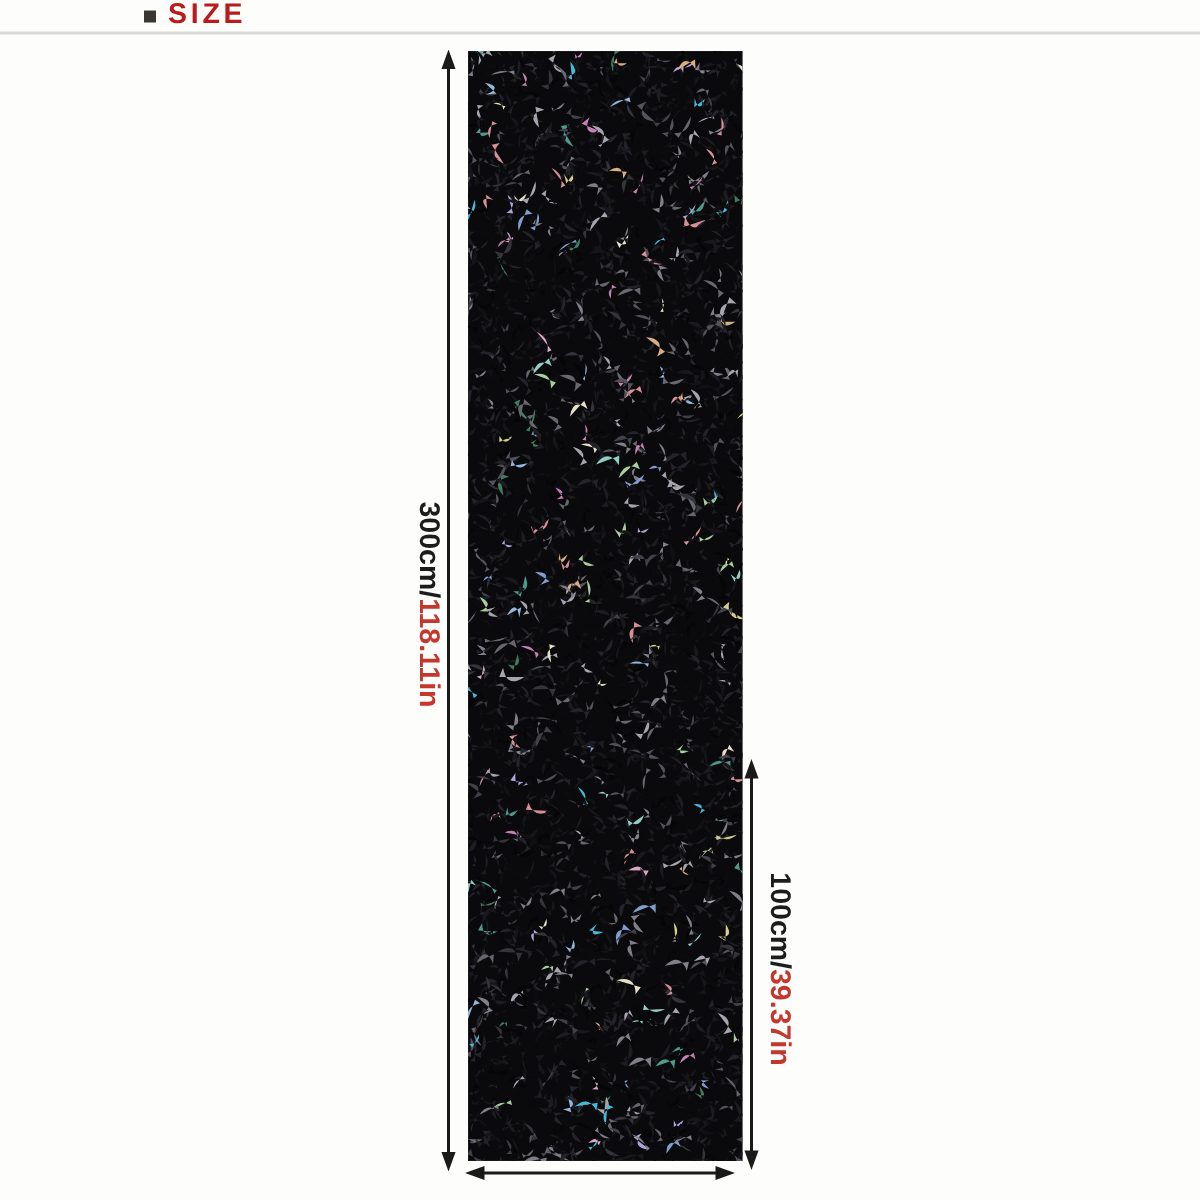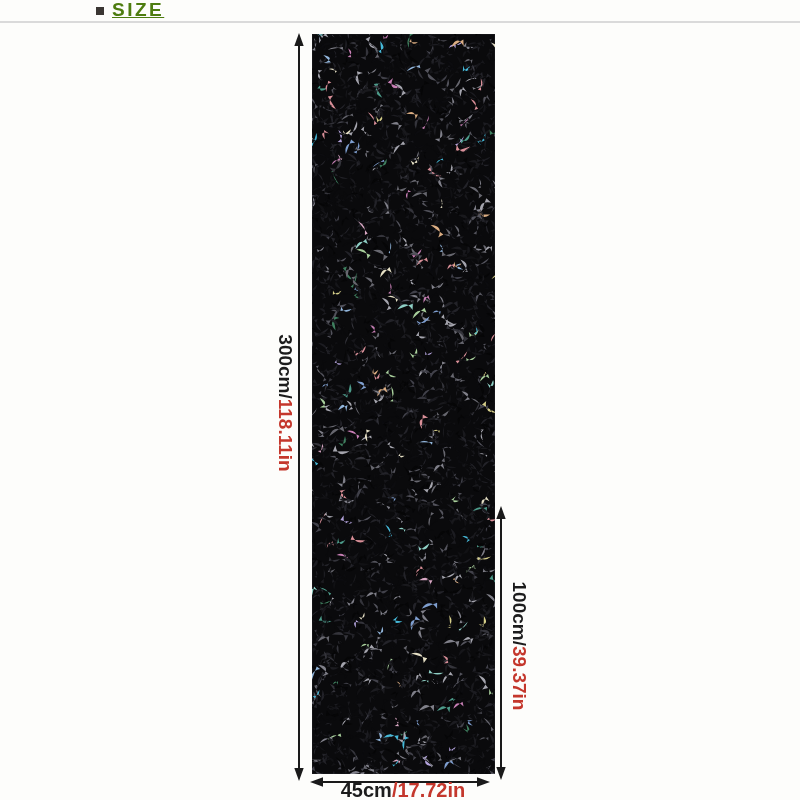--- a/index.html
+++ b/index.html
@@ -15,22 +15,22 @@
   
   .header {
     position: absolute; left: 96px; top: 0px; height: 20px;
     display: flex; align-items: center;
   }
   .bullet {
     width: 8px; height: 8px; background: #3a3632;
     display: inline-block; margin-right: 8px; margin-top: 1px;
   }
   .title {
-    font-size: 19px; font-weight: 600; color: #4d7c0f;
-    letter-spacing: 2.5px; line-height: 20px; text-decoration: underline;
+    font-size: 19px; font-weight: 600; color: #b91c1c;
+    letter-spacing: 2.5px; line-height: 20px;
   }
   .divider {
     position: absolute; left: 0; top: 21px; width: 800px; height: 2px;
     background: #dadada;
   }
 
   
   .diagram { position: absolute; inset: 0; }
 
   .product-svg {
@@ -2757,18 +2757,15 @@
     </svg>
 
     <div class="dim-label label-height">
       <span class="metric">300cm/</span><span class="imperial">118.11in</span>
     </div>
 
     <div class="dim-label label-partial">
       <span class="metric">100cm/</span><span class="imperial">39.37in</span>
     </div>
 
-    <div class="dim-label label-width">
-      <span class="metric">45cm</span><span class="imperial">/17.72in</span>
-    </div>
 
   </div>
 </div>
 
 </body></html>

